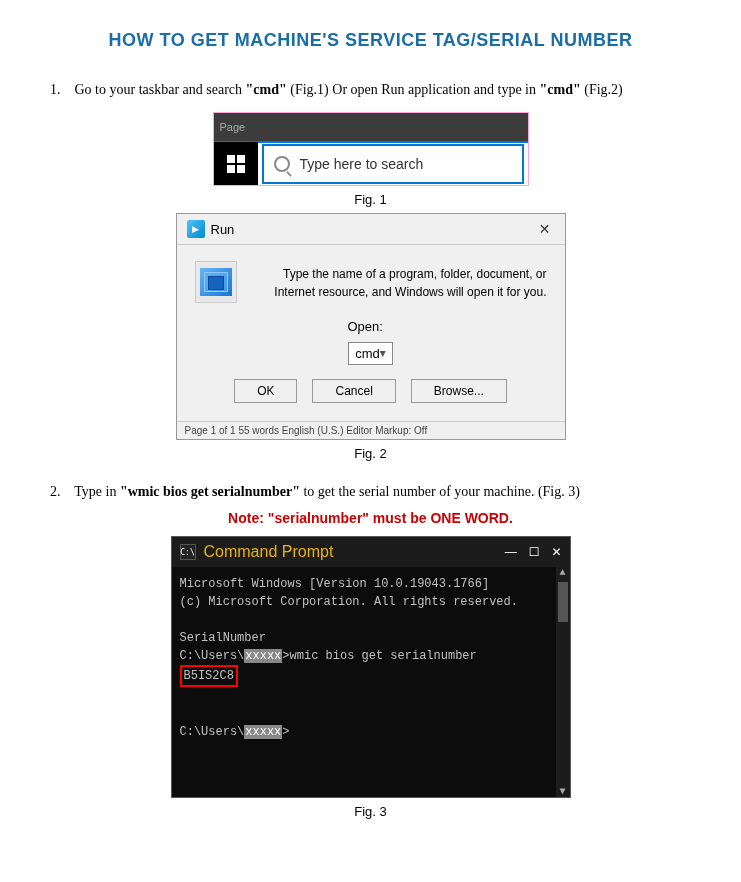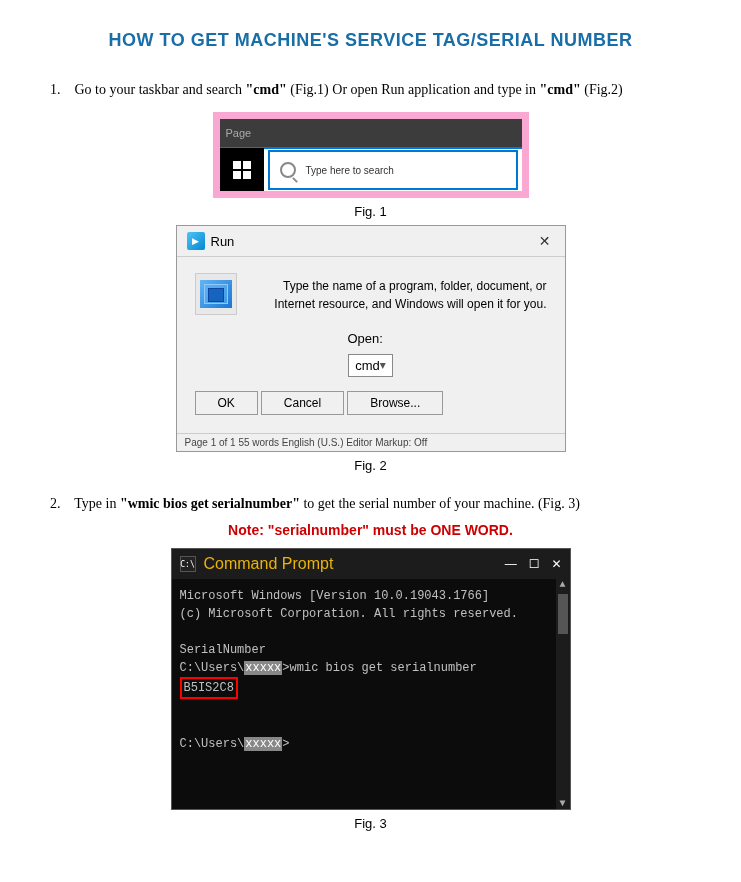--- a/index.html
+++ b/index.html
@@ -38,21 +38,21 @@
     }
     .fig-label {
       font-size: 13px;
       font-family: Arial, sans-serif;
       margin-top: 6px;
       color: #000;
     }
     
     .taskbar-fig {
       width: 316px;
-      border: 7px solid #f9a8d4;
+      border: 1px solid #f9a8d4;
       overflow: hidden;
       background: #fff;
     }
     .taskbar-top {
       background: #3c3c3c;
       height: 28px;
       display: flex;
       align-items: center;
       padding-left: 6px;
     }
@@ -110,21 +110,21 @@
       content: '';
       position: absolute;
       bottom: -5px;
       right: -4px;
       width: 6px;
       height: 2px;
       background: #888;
       transform: rotate(45deg);
     }
     .search-placeholder {
-      font-size: 10px;
+      font-size: 14px;
       color: #333;
       font-family: Arial, sans-serif;
     }
 
     
     .run-dialog {
       width: 390px;
       border: 1px solid #999;
       background: #f0f0f0;
       font-family: Arial, sans-serif;
@@ -223,21 +223,22 @@
       flex: 1;
       font-size: 13px;
       color: #000;
     }
     .run-dropdown-arrow {
       font-size: 12px;
       color: #555;
     }
     .run-buttons {
       display: flex;
-      gap: 3px;
+      justify-content: center;
+      gap: 15px;
       padding-bottom: 6px;
     }
     .run-btn {
       padding: 4px 22px;
       font-size: 12px;
       font-family: Arial, sans-serif;
       background: #f0f0f0;
       border: 1px solid #999;
       cursor: pointer;
       color: #000;

